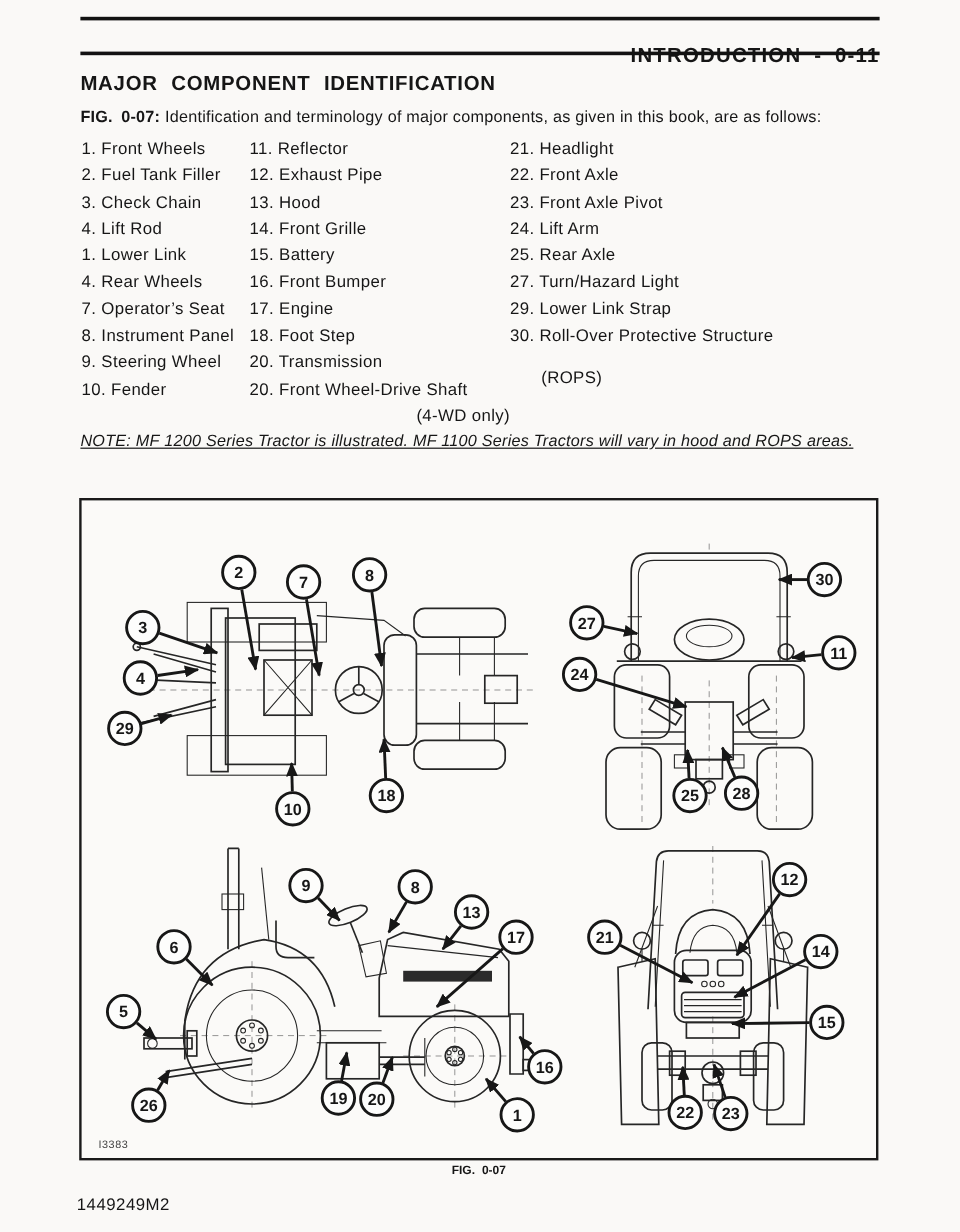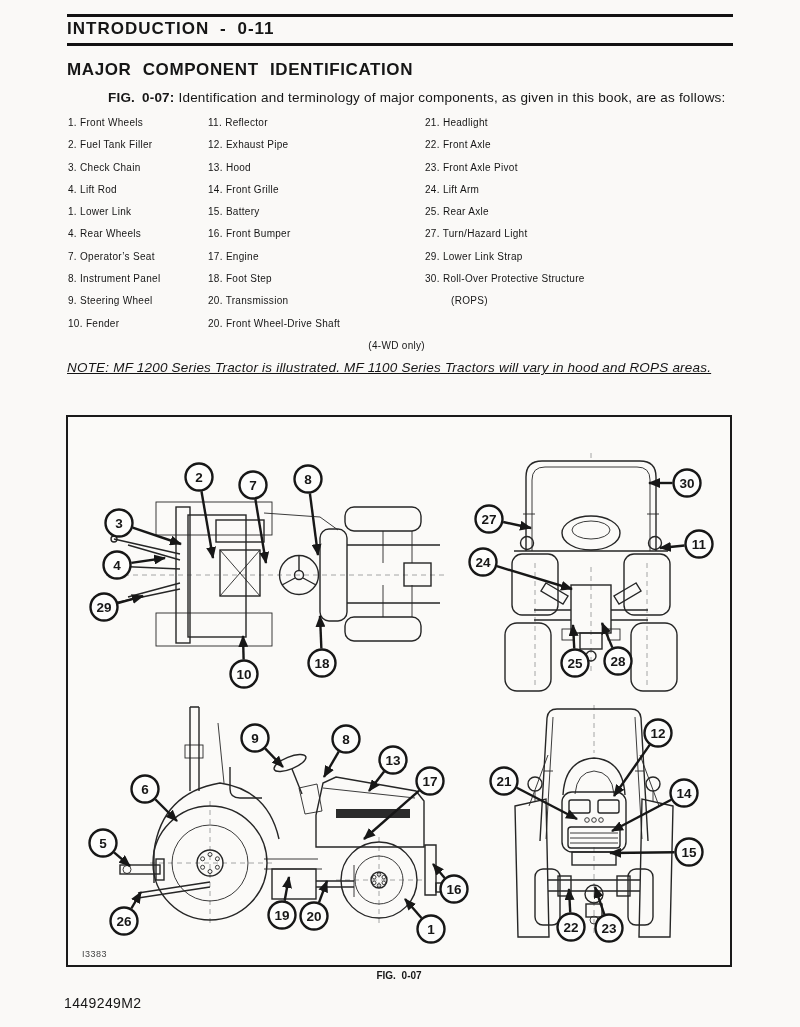--- a/index.html
+++ b/index.html
@@ -1,29 +1,29 @@
 <!DOCTYPE html>
 <html><head>
 <meta charset="utf-8">
 <style>
   html,body{margin:0;padding:0;background:#f6f5f3;}
   .page{position:relative;width:800px;height:1027px;background:#faf9f7;color:#161616;
         font-family:"Liberation Sans","DejaVu Sans",sans-serif;overflow:hidden;}
   .rule{position:absolute;left:67px;width:666px;height:3px;background:#121212;}
-  .hdr{position:absolute;left:67px;top:19px;width:666px;
+  .hdr{position:absolute;left:67px;top:37px;width:666px;text-align:right;
        font-size:17px;font-weight:bold;letter-spacing:1px;word-spacing:5px;}
   .title{position:absolute;left:67px;top:60px;font-size:17px;font-weight:bold;
          letter-spacing:.6px;word-spacing:6px;}
   .figintro{position:absolute;left:67px;top:90px;font-size:13.5px;letter-spacing:.2px;}
-  .figintro b{word-spacing:3px;margin-left:41px;}
-  .cols{position:absolute;left:68px;top:112px;display:flex;font-size:10px;letter-spacing:.3px;}
+  .figintro b{word-spacing:3px;}
+  .cols{position:absolute;left:68px;top:112px;display:flex;font-size:14px;letter-spacing:.3px;}
   .col{line-height:22.3px;white-space:nowrap;}
   .col1{width:140px;}
   .col2{width:217px;}
-  .ind1{padding-left:26px;}
+  .ind1{padding-left:26px;margin-top:13px;}
   .ind2{padding-left:45px;text-align:right;}
   .note{position:absolute;left:67px;top:360px;font-size:13.5px;font-style:italic;letter-spacing:.2px;text-decoration:underline;}
   .figbox{position:absolute;left:66px;top:415px;width:666px;height:552px;
           border:2px solid #1a1a1a;box-sizing:border-box;background:#fbfaf8;}
   .figbox svg{display:block;width:662px;height:548px;}
   .artref{position:absolute;left:14px;bottom:6px;font-size:9px;color:#444;letter-spacing:.5px;}
   .figcap{position:absolute;left:66px;top:970px;width:666px;text-align:center;
           font-size:10px;font-weight:bold;word-spacing:3px;}
   .footer{position:absolute;left:64px;top:995px;font-size:14px;letter-spacing:.4px;}
   

